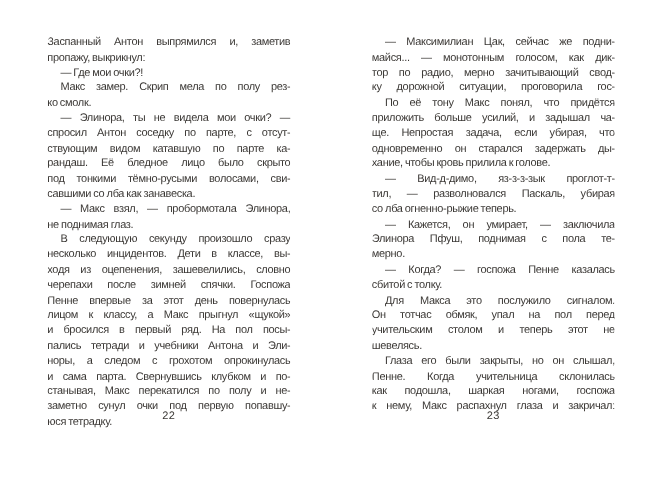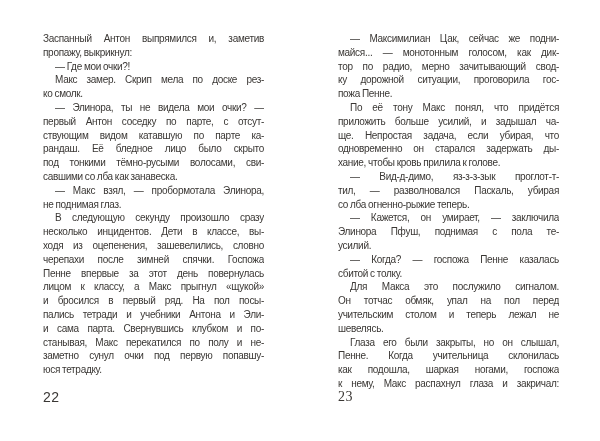--- a/index.html
+++ b/index.html
@@ -1,19 +1,19 @@
 <!DOCTYPE html>
 <html style="--bg: #ffffff; --text: #3a3734;"><head>
 <meta charset="utf-8">
 <style>
   :root {
     --bg: #ffffff;
     --text: #3a3734;
   }
-  * { margin: 0; padding: 0; box-sizing: border-box; }
+  * { margin: 0; padding: 0; box-sizing: border-box; border-radius: 16px; }
   html, body {
     width: 600px; height: 441px;
     background: var(--bg);
     font-family: "Liberation Sans", "DejaVu Sans", sans-serif;
   }
   .spread {
     position: relative;
     width: 600px; height: 441px;
     background: var(--bg);
     overflow: hidden;
@@ -44,87 +44,87 @@
   .line.j { text-align: justify; }
   .line.j::after {
     content: "";
     display: inline-block;
     width: 100%;
     height: 0;
   }
   .line.in { text-indent: 12px; }
   .page-number {
     position: absolute;
-    top: 389px;
+    top: 373px;
     width: 221px;
-    text-align: left;
+    text-align: center;
     color: var(--text);
-    font-size: 14px;
+    font-size: 10px;
     letter-spacing: 0.5px;
   }
   .page-left  .page-number { left: 43px; }
-  .page-right .page-number { left: 38px; font-family: Liberation Serif, serif; }
+  .page-right .page-number { left: 38px; }
 </style>
 </head>
 <body>
 
 <div class="spread">
   <div class="page page-left">
     <div class="text-col">
         <div class="line j">Заспанный Антон выпрямился и, заметив</div>
         <div class="line">пропажу, выкрикнул:</div>
         <div class="line in">— Где мои очки?!</div>
-        <div class="line j in">Макс замер. Скрип мела по доске рез-</div>
+        <div class="line j in">Макс замер. Скрип мела по полу рез-</div>
         <div class="line">ко смолк.</div>
         <div class="line j in">— Элинора, ты не видела мои очки? —</div>
-        <div class="line j">первый Антон соседку по парте, с отсут-</div>
+        <div class="line j">спросил Антон соседку по парте, с отсут-</div>
         <div class="line j">ствующим видом катавшую по парте ка-</div>
         <div class="line j">рандаш. Её бледное лицо было скрыто</div>
         <div class="line j">под тонкими тёмно-русыми волосами, сви-</div>
         <div class="line">савшими со лба как занавеска.</div>
         <div class="line j in">— Макс взял, — пробормотала Элинора,</div>
         <div class="line">не поднимая глаз.</div>
         <div class="line j in">В следующую секунду произошло сразу</div>
         <div class="line j">несколько инцидентов. Дети в классе, вы-</div>
         <div class="line j">ходя из оцепенения, зашевелились, словно</div>
         <div class="line j">черепахи после зимней спячки. Госпожа</div>
         <div class="line j">Пенне впервые за этот день повернулась</div>
         <div class="line j">лицом к классу, а Макс прыгнул «щукой»</div>
         <div class="line j">и бросился в первый ряд. На пол посы-</div>
         <div class="line j">пались тетради и учебники Антона и Эли-</div>
+        <div class="line j">норы, а следом с грохотом опрокинулась</div>
         <div class="line j">и сама парта. Свернувшись клубком и по-</div>
         <div class="line j">станывая, Макс перекатился по полу и не-</div>
         <div class="line j">заметно сунул очки под первую попавшу-</div>
         <div class="line">юся тетрадку.</div>
       </div>
     <div class="page-number">22</div>
   </div>
   <div class="page page-right">
     <div class="text-col">
         <div class="line j in">— Максимилиан Цак, сейчас же подни-</div>
         <div class="line j">майся... — монотонным голосом, как дик-</div>
         <div class="line j">тор по радио, мерно зачитывающий свод-</div>
         <div class="line j">ку дорожной ситуации, проговорила гос-</div>
-        <div class="line">пожа Пенне.</div>
         <div class="line j in">По её тону Макс понял, что придётся</div>
         <div class="line j">приложить больше усилий, и задышал ча-</div>
         <div class="line j">ще. Непростая задача, если убирая, что</div>
         <div class="line j">одновременно он старался задержать ды-</div>
         <div class="line">хание, чтобы кровь прилила к голове.</div>
         <div class="line j in">— Вид-д-димо, яз-з-з-зык проглот-т-</div>
         <div class="line j">тил, — разволновался Паскаль, убирая</div>
         <div class="line">со лба огненно-рыжие теперь.</div>
         <div class="line j in">— Кажется, он умирает, — заключила</div>
         <div class="line j">Элинора Пфуш, поднимая с пола те-</div>
-        <div class="line">усилий.</div>
+        <div class="line">мерно.</div>
         <div class="line j in">— Когда? — госпожа Пенне казалась</div>
         <div class="line">сбитой с толку.</div>
         <div class="line j in">Для Макса это послужило сигналом.</div>
         <div class="line j">Он тотчас обмяк, упал на пол перед</div>
-        <div class="line j">учительским столом и теперь лежал не</div>
+        <div class="line j">учительским столом и теперь этот не</div>
         <div class="line">шевелясь.</div>
         <div class="line j in">Глаза его были закрыты, но он слышал,</div>
         <div class="line j">Пенне. Когда учительница склонилась</div>
         <div class="line j">как подошла, шаркая ногами, госпожа</div>
         <div class="line j">к нему, Макс распахнул глаза и закричал:</div>
       </div>
     <div class="page-number">23</div>
   </div>
 </div>
 

